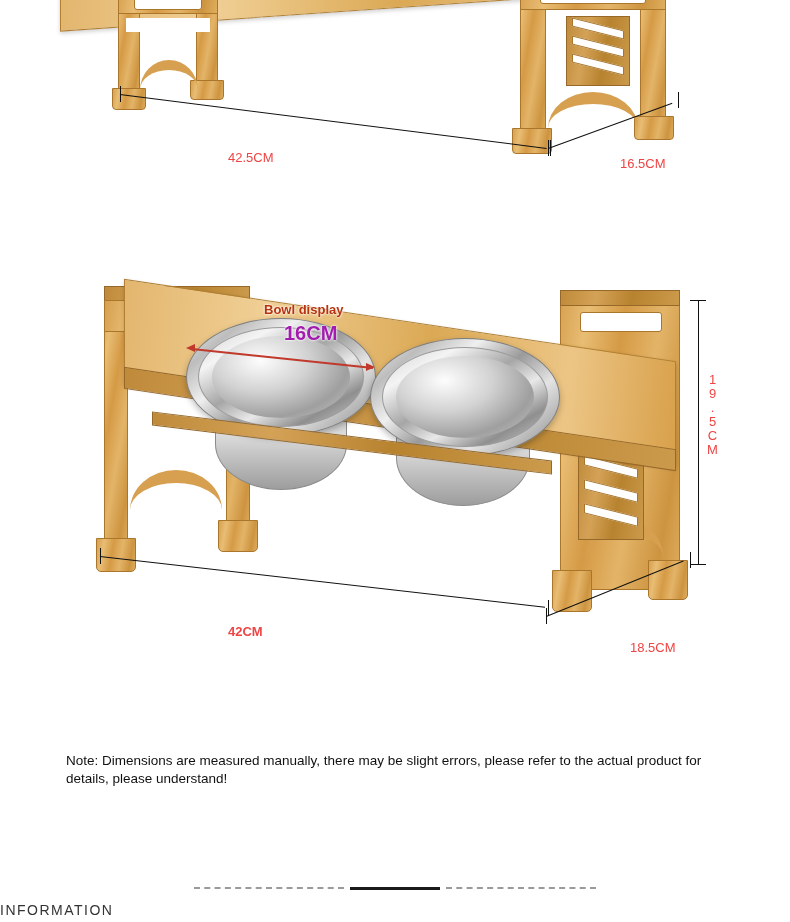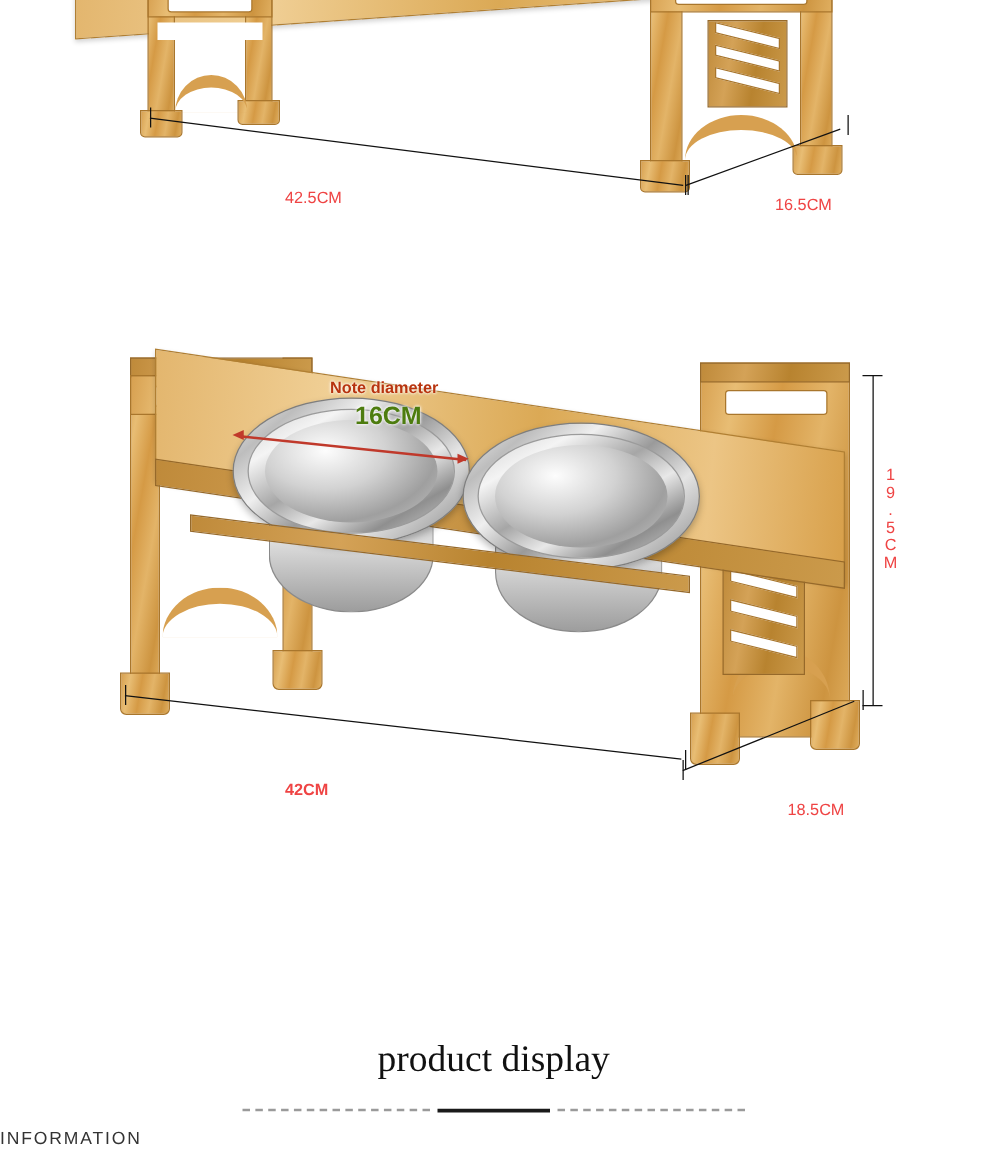--- a/index.html
+++ b/index.html
@@ -92,21 +92,21 @@
   .callout-label {
     position: absolute;
     color: #b8340f;
     font-size: 13px;
     font-weight: 700;
     text-shadow: 0 0 2px #fff, 0 0 3px #fff;
     white-space: nowrap;
   }
   .callout-num {
     position: absolute;
-    color: #4d7c0f;
+    color: #a21caf;
     font-size: 20px;
     font-weight: 700;
     text-shadow: 0 0 2px #fff, 0 0 3px #fff;
     white-space: nowrap;
   }
   .callout-arrow {
     position: absolute;
     height: 2px;
     background: #c0392b;
     transform-origin: 0 50%;
@@ -253,21 +253,21 @@
     <div class="bowl-core" style="left:212px;top:336px;width:138px;height:82px;"></div>
 
     <div class="bowl-rim" style="left:370px;top:338px;width:190px;height:118px;"></div>
     <div class="bowl-inner" style="left:382px;top:347px;width:166px;height:100px;"></div>
     <div class="bowl-core" style="left:396px;top:356px;width:138px;height:82px;"></div>
 
     <div class="wood-dark" style="left:152px;top:436px;width:400px;height:14px;transform:skewY(7deg);"></div>
   </div>
 
   <div>
-    <div class="callout-label" style="left:264px;top:302px;">Note diameter</div>
+    <div class="callout-label" style="left:264px;top:302px;">Bowl display</div>
     <div class="callout-num" style="left:284px;top:322px;">16CM</div>
     <div class="callout-arrow" style="left:192px;top:348px;width:182px;transform:rotate(6deg);"></div>
     <div class="arrow-head" style="left:186px;top:344px;border-right:9px solid #c0392b;"></div>
     <div class="arrow-head" style="left:366px;top:363px;border-left:9px solid #c0392b;"></div>
   </div>
 
   <div>
     <div class="dimline" style="left:698px;top:300px;width:1px;height:264px;"></div>
     <div class="tick" style="left:690px;top:300px;width:16px;height:1px;"></div>
     <div class="tick" style="left:690px;top:564px;width:16px;height:1px;"></div>
@@ -279,22 +279,22 @@
     <div class="tick" style="left:548px;top:600px;height:16px;"></div>
     <div class="dim-label" style="left:228px;top:624px;font-weight:bold;">42CM</div>
   </div>
   <div>
     <div class="dimline" style="left:546px;top:616px;width:148px;transform:rotate(-22deg);"></div>
     <div class="tick" style="left:546px;top:608px;height:16px;"></div>
     <div class="tick" style="left:690px;top:552px;height:16px;"></div>
     <div class="dim-label" style="left:630px;top:640px;">18.5CM</div>
   </div>
 
-
-  <div class="product-title">product display</div>
+  <div class="note">Note: Dimensions are measured manually, there may be slight errors, please refer to the actual product for details, please understand!</div>
+
   <div class="divider-wrap">
     <div class="dash-left"></div>
     <div class="solid-mid"></div>
     <div class="dash-right"></div>
   </div>
   <div class="information">INFORMATION</div>
 
 </div>
 
 </body></html>

